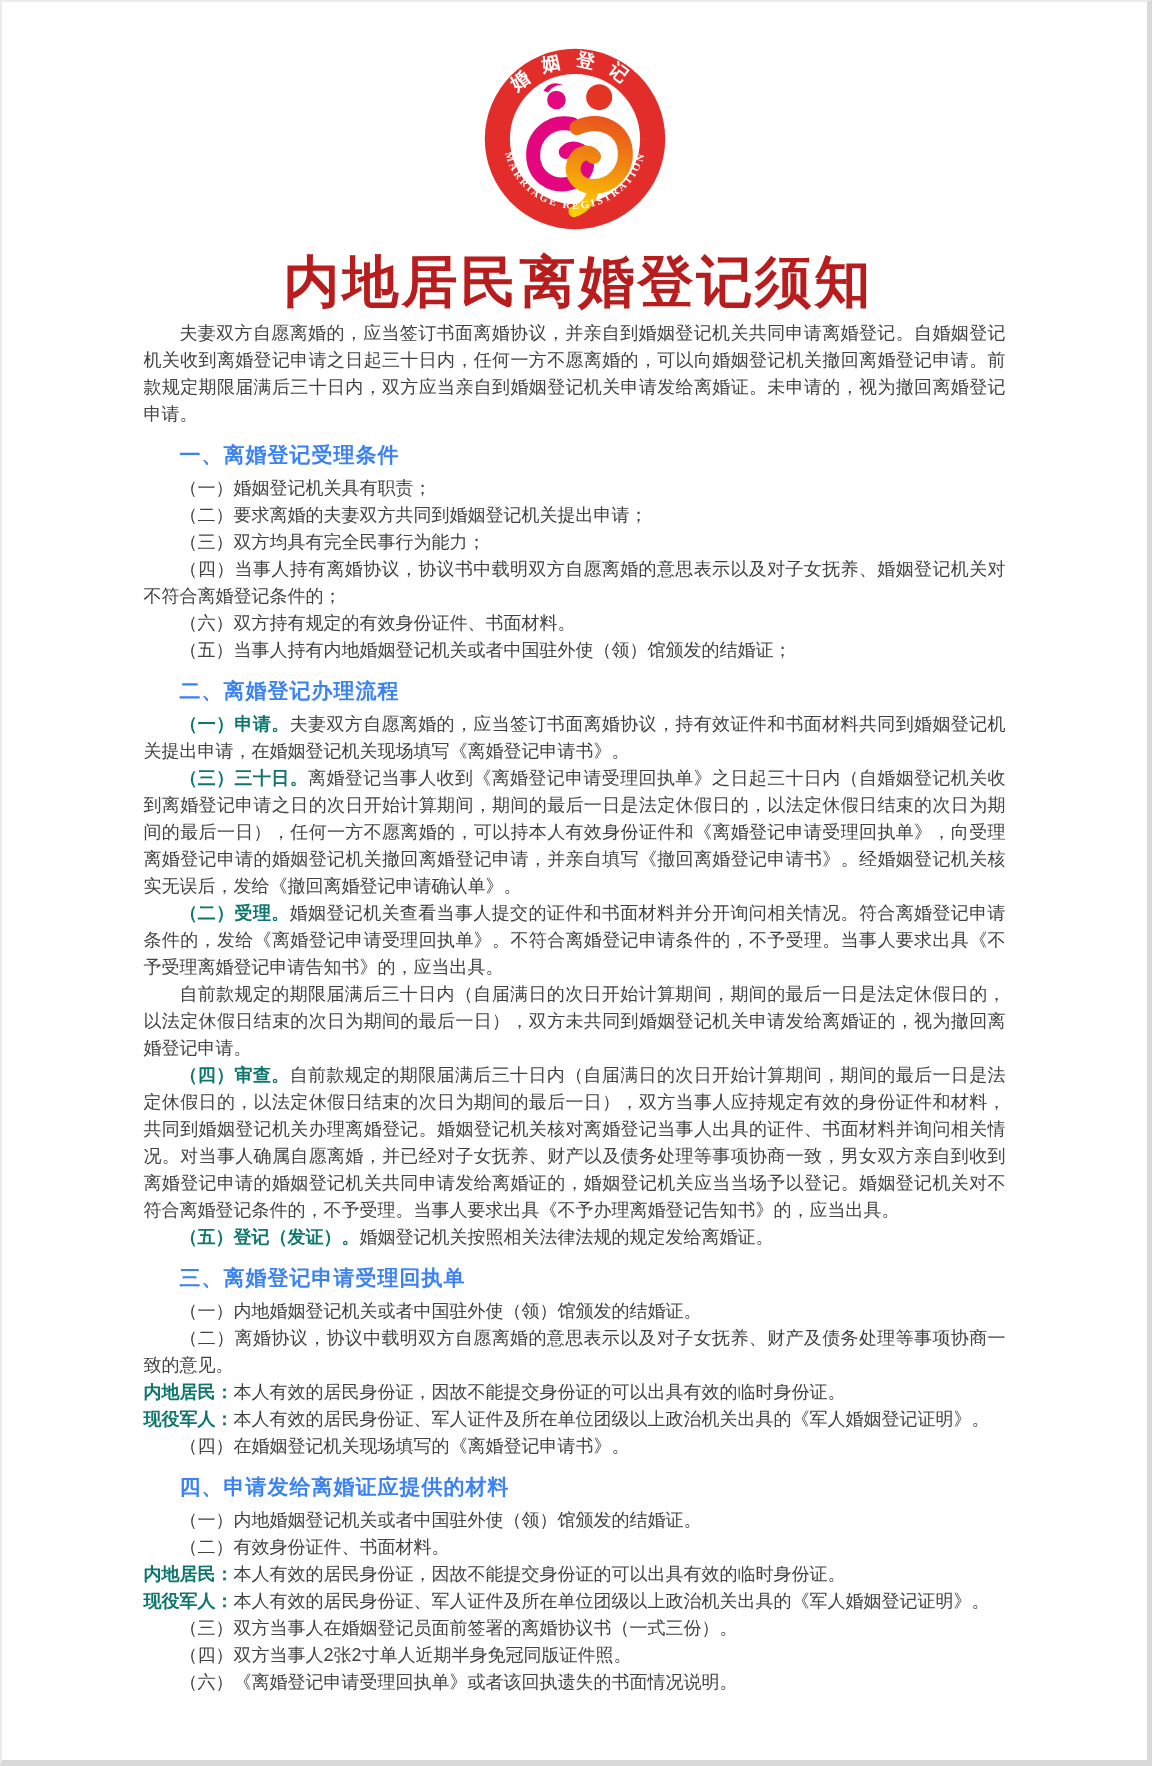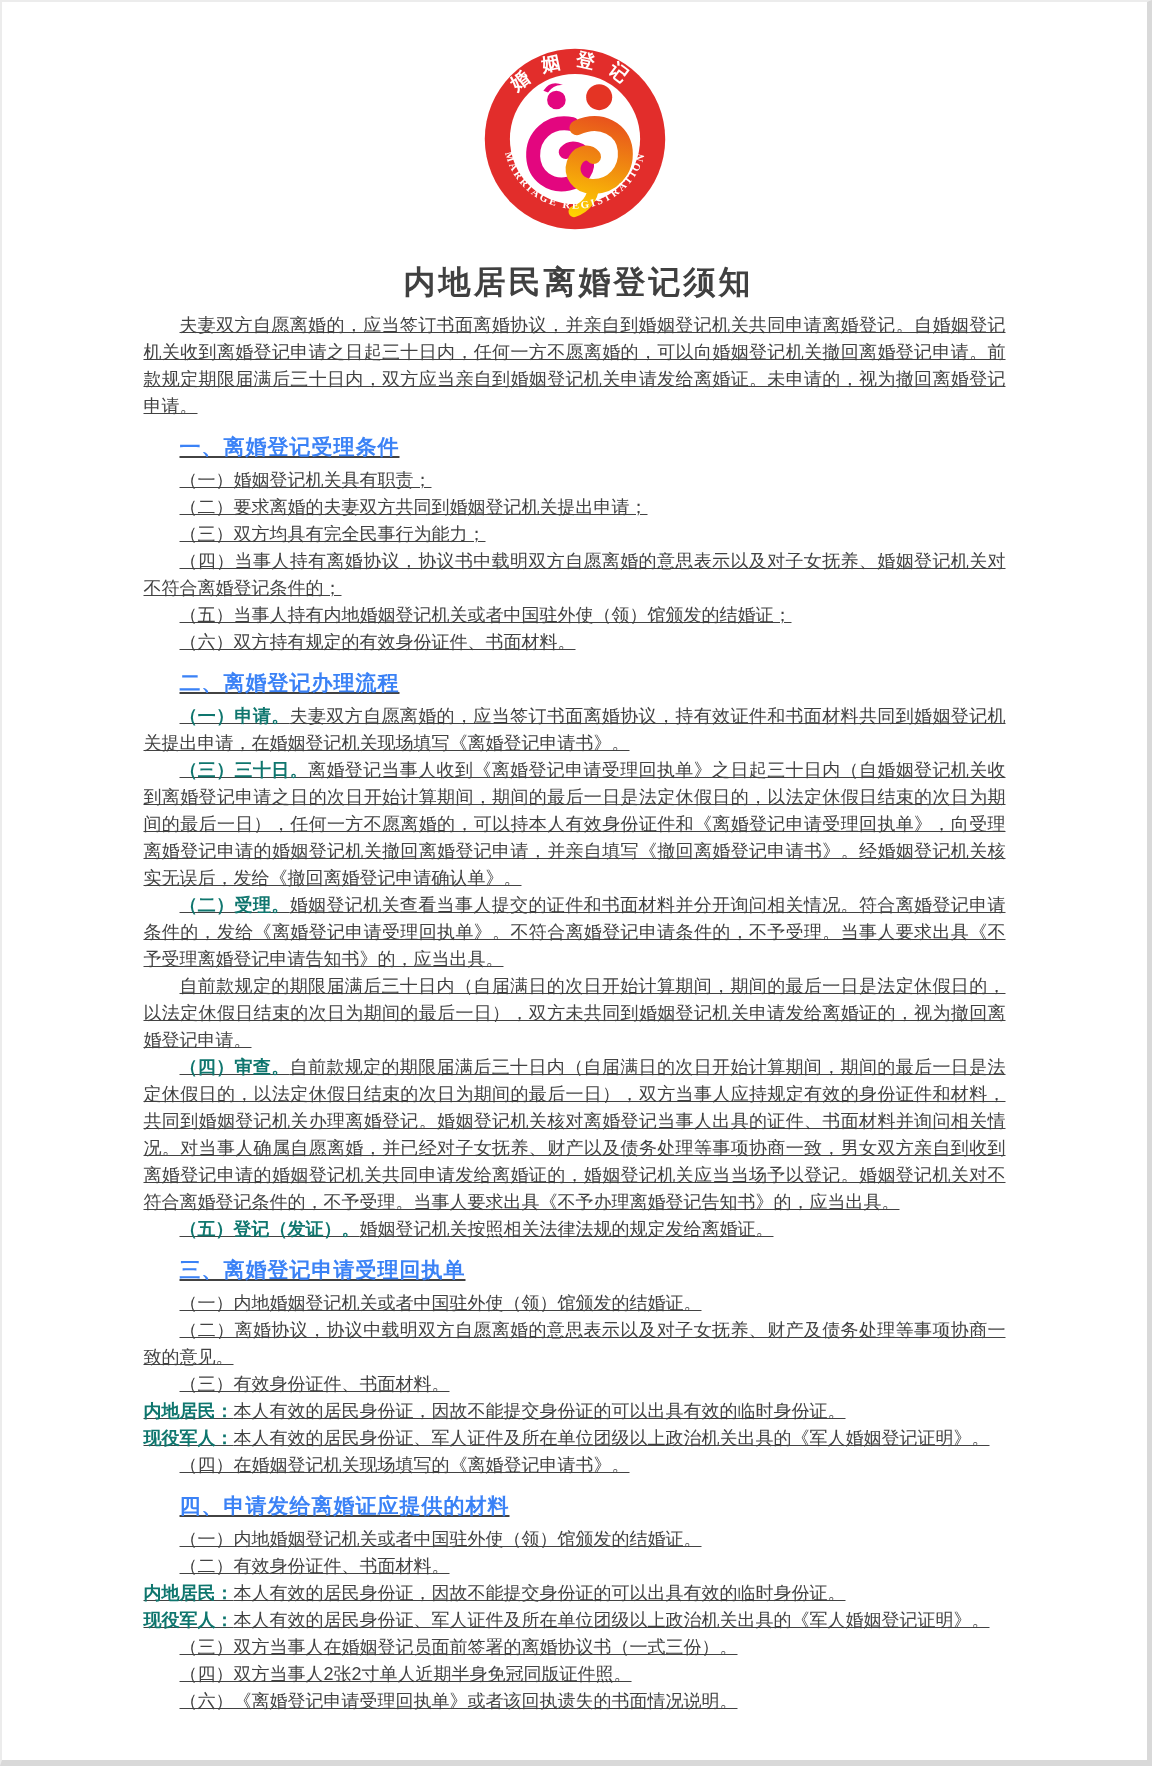--- a/index.html
+++ b/index.html
@@ -12,33 +12,32 @@
     border:2px solid #ececec;
     border-right:5px solid #d9d9d9;
     border-bottom:6px solid #d9d9d9;
     overflow:hidden;
     font-family:"Liberation Sans","DejaVu Sans",sans-serif;
   }
   .header{ text-align:center; padding-top:44px; }
   .logo-svg{ display:inline-block; }
   .title{
     text-align:center;
-    font-size:32px;
+    font-size:56px;
     line-height:52px;
     font-weight:bold;
-    color:#404040;
+    color:#b91c1c;
     letter-spacing:3px;
     margin:20px 0 0 8px;
     font-family:"DejaVu Sans","Liberation Sans",sans-serif;
   }
   .content{
     width:862px;
-    margin:4px auto;
+    margin:12px auto;
     color:#424242;
-    text-decoration:underline;
   }
   .intro{ margin:28px 0 0 0; }
   .para, .intro, .label-line{
     font-size:18px;
     line-height:27px;
     text-align:justify;
     margin:0;
     color:#424242;
   }
   .intro, .para{ text-indent:2em; }
@@ -107,33 +106,32 @@
   <h1 class="title">内地居民离婚登记须知</h1>
 
   <div class="content">
     <p class="intro">夫妻双方自愿离婚的，应当签订书面离婚协议，并亲自到婚姻登记机关共同申请离婚登记。自婚姻登记机关收到离婚登记申请之日起三十日内，任何一方不愿离婚的，可以向婚姻登记机关撤回离婚登记申请。前款规定期限届满后三十日内，双方应当亲自到婚姻登记机关申请发给离婚证。未申请的，视为撤回离婚登记申请。</p>
     <div id="sections">
         <h2 class="sec-heading">一、离婚登记受理条件</h2>
         <p class="para"><span>（一）婚姻登记机关具有职责；</span></p>
         <p class="para"><span>（二）要求离婚的夫妻双方共同到婚姻登记机关提出申请；</span></p>
         <p class="para"><span>（三）双方均具有完全民事行为能力；</span></p>
         <p class="para"><span>（四）当事人持有离婚协议，协议书中载明双方自愿离婚的意思表示以及对子女抚养、婚姻登记机关对不符合离婚登记条件的；</span></p>
+        <p class="para"><span>（六）双方持有规定的有效身份证件、书面材料。</span></p>
         <p class="para"><span>（五）当事人持有内地婚姻登记机关或者中国驻外使（领）馆颁发的结婚证；</span></p>
-        <p class="para"><span>（六）双方持有规定的有效身份证件、书面材料。</span></p>
         <h2 class="sec-heading">二、离婚登记办理流程</h2>
         <p class="para"><b>（一）申请。</b><span>夫妻双方自愿离婚的，应当签订书面离婚协议，持有效证件和书面材料共同到婚姻登记机关提出申请，在婚姻登记机关现场填写《离婚登记申请书》。</span></p>
         <p class="para"><b>（三）三十日。</b><span>离婚登记当事人收到《离婚登记申请受理回执单》之日起三十日内（自婚姻登记机关收到离婚登记申请之日的次日开始计算期间，期间的最后一日是法定休假日的，以法定休假日结束的次日为期间的最后一日），任何一方不愿离婚的，可以持本人有效身份证件和《离婚登记申请受理回执单》，向受理离婚登记申请的婚姻登记机关撤回离婚登记申请，并亲自填写《撤回离婚登记申请书》。经婚姻登记机关核实无误后，发给《撤回离婚登记申请确认单》。</span></p>
         <p class="para"><b>（二）受理。</b><span>婚姻登记机关查看当事人提交的证件和书面材料并分开询问相关情况。符合离婚登记申请条件的，发给《离婚登记申请受理回执单》。不符合离婚登记申请条件的，不予受理。当事人要求出具《不予受理离婚登记申请告知书》的，应当出具。</span></p>
         <p class="para"><span>自前款规定的期限届满后三十日内（自届满日的次日开始计算期间，期间的最后一日是法定休假日的，以法定休假日结束的次日为期间的最后一日），双方未共同到婚姻登记机关申请发给离婚证的，视为撤回离婚登记申请。</span></p>
         <p class="para"><b>（四）审查。</b><span>自前款规定的期限届满后三十日内（自届满日的次日开始计算期间，期间的最后一日是法定休假日的，以法定休假日结束的次日为期间的最后一日），双方当事人应持规定有效的身份证件和材料，共同到婚姻登记机关办理离婚登记。婚姻登记机关核对离婚登记当事人出具的证件、书面材料并询问相关情况。对当事人确属自愿离婚，并已经对子女抚养、财产以及债务处理等事项协商一致，男女双方亲自到收到离婚登记申请的婚姻登记机关共同申请发给离婚证的，婚姻登记机关应当当场予以登记。婚姻登记机关对不符合离婚登记条件的，不予受理。当事人要求出具《不予办理离婚登记告知书》的，应当出具。</span></p>
         <p class="para"><b>（五）登记（发证）。</b><span>婚姻登记机关按照相关法律法规的规定发给离婚证。</span></p>
         <h2 class="sec-heading">三、离婚登记申请受理回执单</h2>
         <p class="para"><span>（一）内地婚姻登记机关或者中国驻外使（领）馆颁发的结婚证。</span></p>
         <p class="para"><span>（二）离婚协议，协议中载明双方自愿离婚的意思表示以及对子女抚养、财产及债务处理等事项协商一致的意见。</span></p>
-        <p class="para"><span>（三）有效身份证件、书面材料。</span></p>
         <p class="label-line"><b>内地居民：</b><span>本人有效的居民身份证，因故不能提交身份证的可以出具有效的临时身份证。</span></p>
         <p class="label-line"><b>现役军人：</b><span>本人有效的居民身份证、军人证件及所在单位团级以上政治机关出具的《军人婚姻登记证明》。</span></p>
         <p class="para"><span>（四）在婚姻登记机关现场填写的《离婚登记申请书》。</span></p>
         <h2 class="sec-heading">四、申请发给离婚证应提供的材料</h2>
         <p class="para"><span>（一）内地婚姻登记机关或者中国驻外使（领）馆颁发的结婚证。</span></p>
         <p class="para"><span>（二）有效身份证件、书面材料。</span></p>
         <p class="label-line"><b>内地居民：</b><span>本人有效的居民身份证，因故不能提交身份证的可以出具有效的临时身份证。</span></p>
         <p class="label-line"><b>现役军人：</b><span>本人有效的居民身份证、军人证件及所在单位团级以上政治机关出具的《军人婚姻登记证明》。</span></p>
         <p class="para"><span>（三）双方当事人在婚姻登记员面前签署的离婚协议书（一式三份）。</span></p>
         <p class="para"><span>（四）双方当事人2张2寸单人近期半身免冠同版证件照。</span></p>

